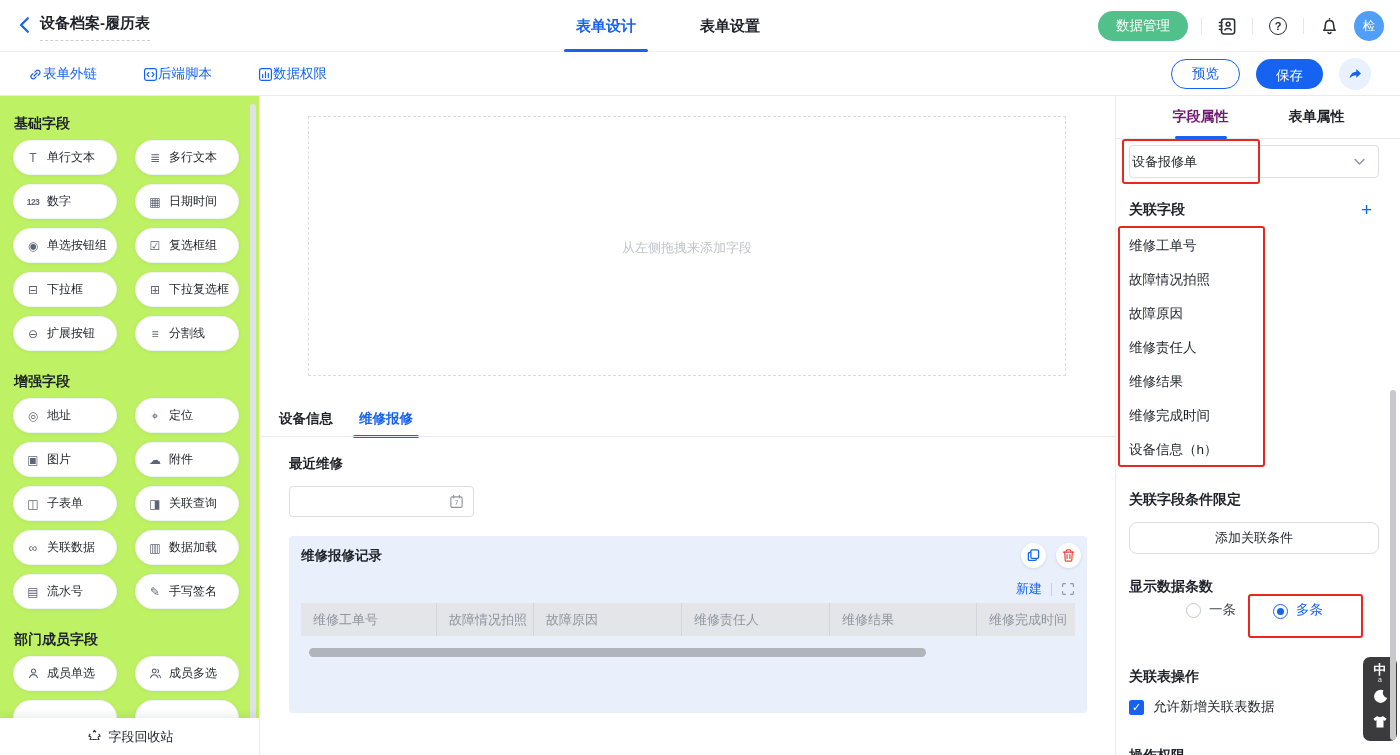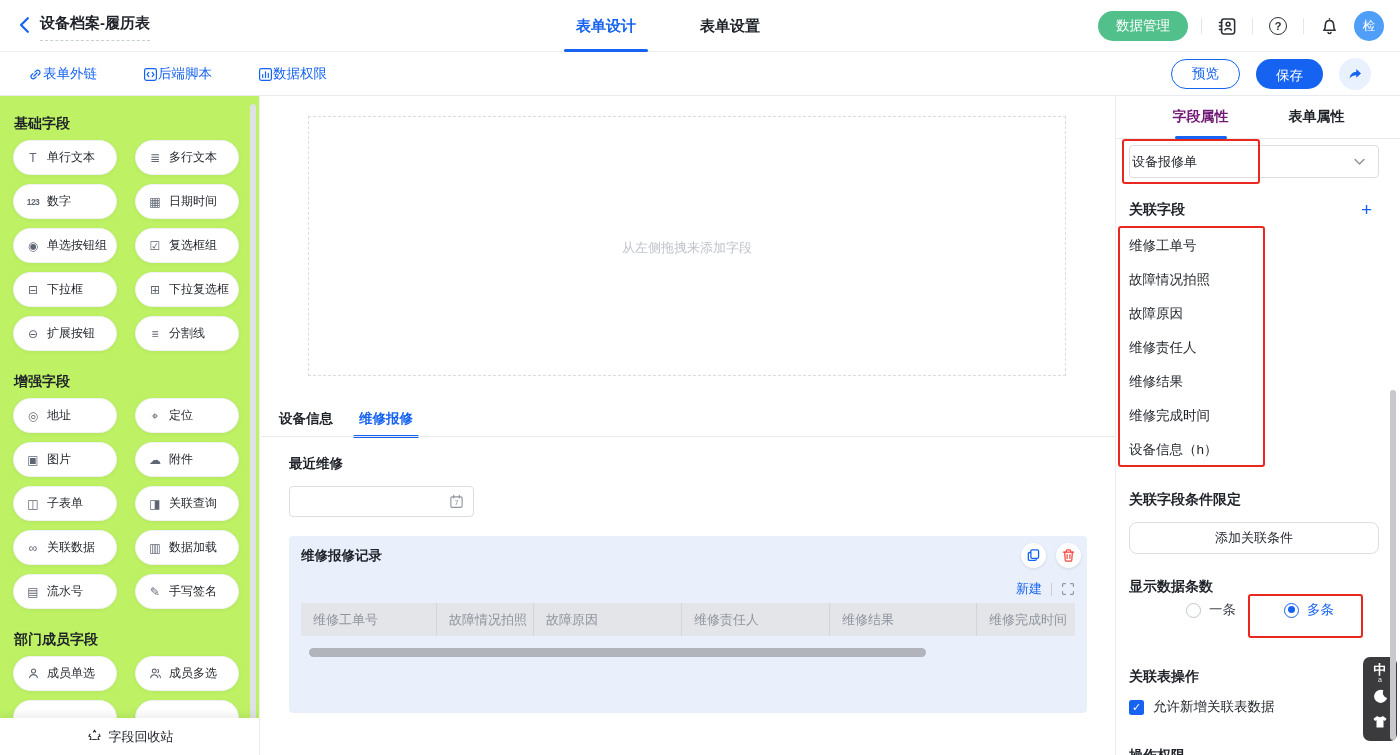--- a/index.html
+++ b/index.html
@@ -463,21 +463,21 @@
 
     <div class="ptitle" style="top:395px;">关联字段条件限定</div>
     <button class="btn-outline">添加关联条件</button>
 
     <div class="ptitle" style="top:482px;">显示数据条数</div>
     <div class="radio-row">
       <span class="radio-item" style="left:70px;">
         <span class="radio"></span>
         <span class="radio-label">一条</span>
       </span>
-      <span class="radio-item" style="left:168px;">
+      <span class="radio-item" style="left:157px;align-items:flex-end;">
         <span class="radio sel"></span>
         <span class="radio-label blue">多条</span>
       </span>
     </div>
 
     <div class="ptitle" style="top:572px;">关联表操作</div>
     <div class="checkbox-row">
       <span class="checkbox">✓</span>
       <span style="font-size:13.5px;">允许新增关联表数据</span>
     </div>

